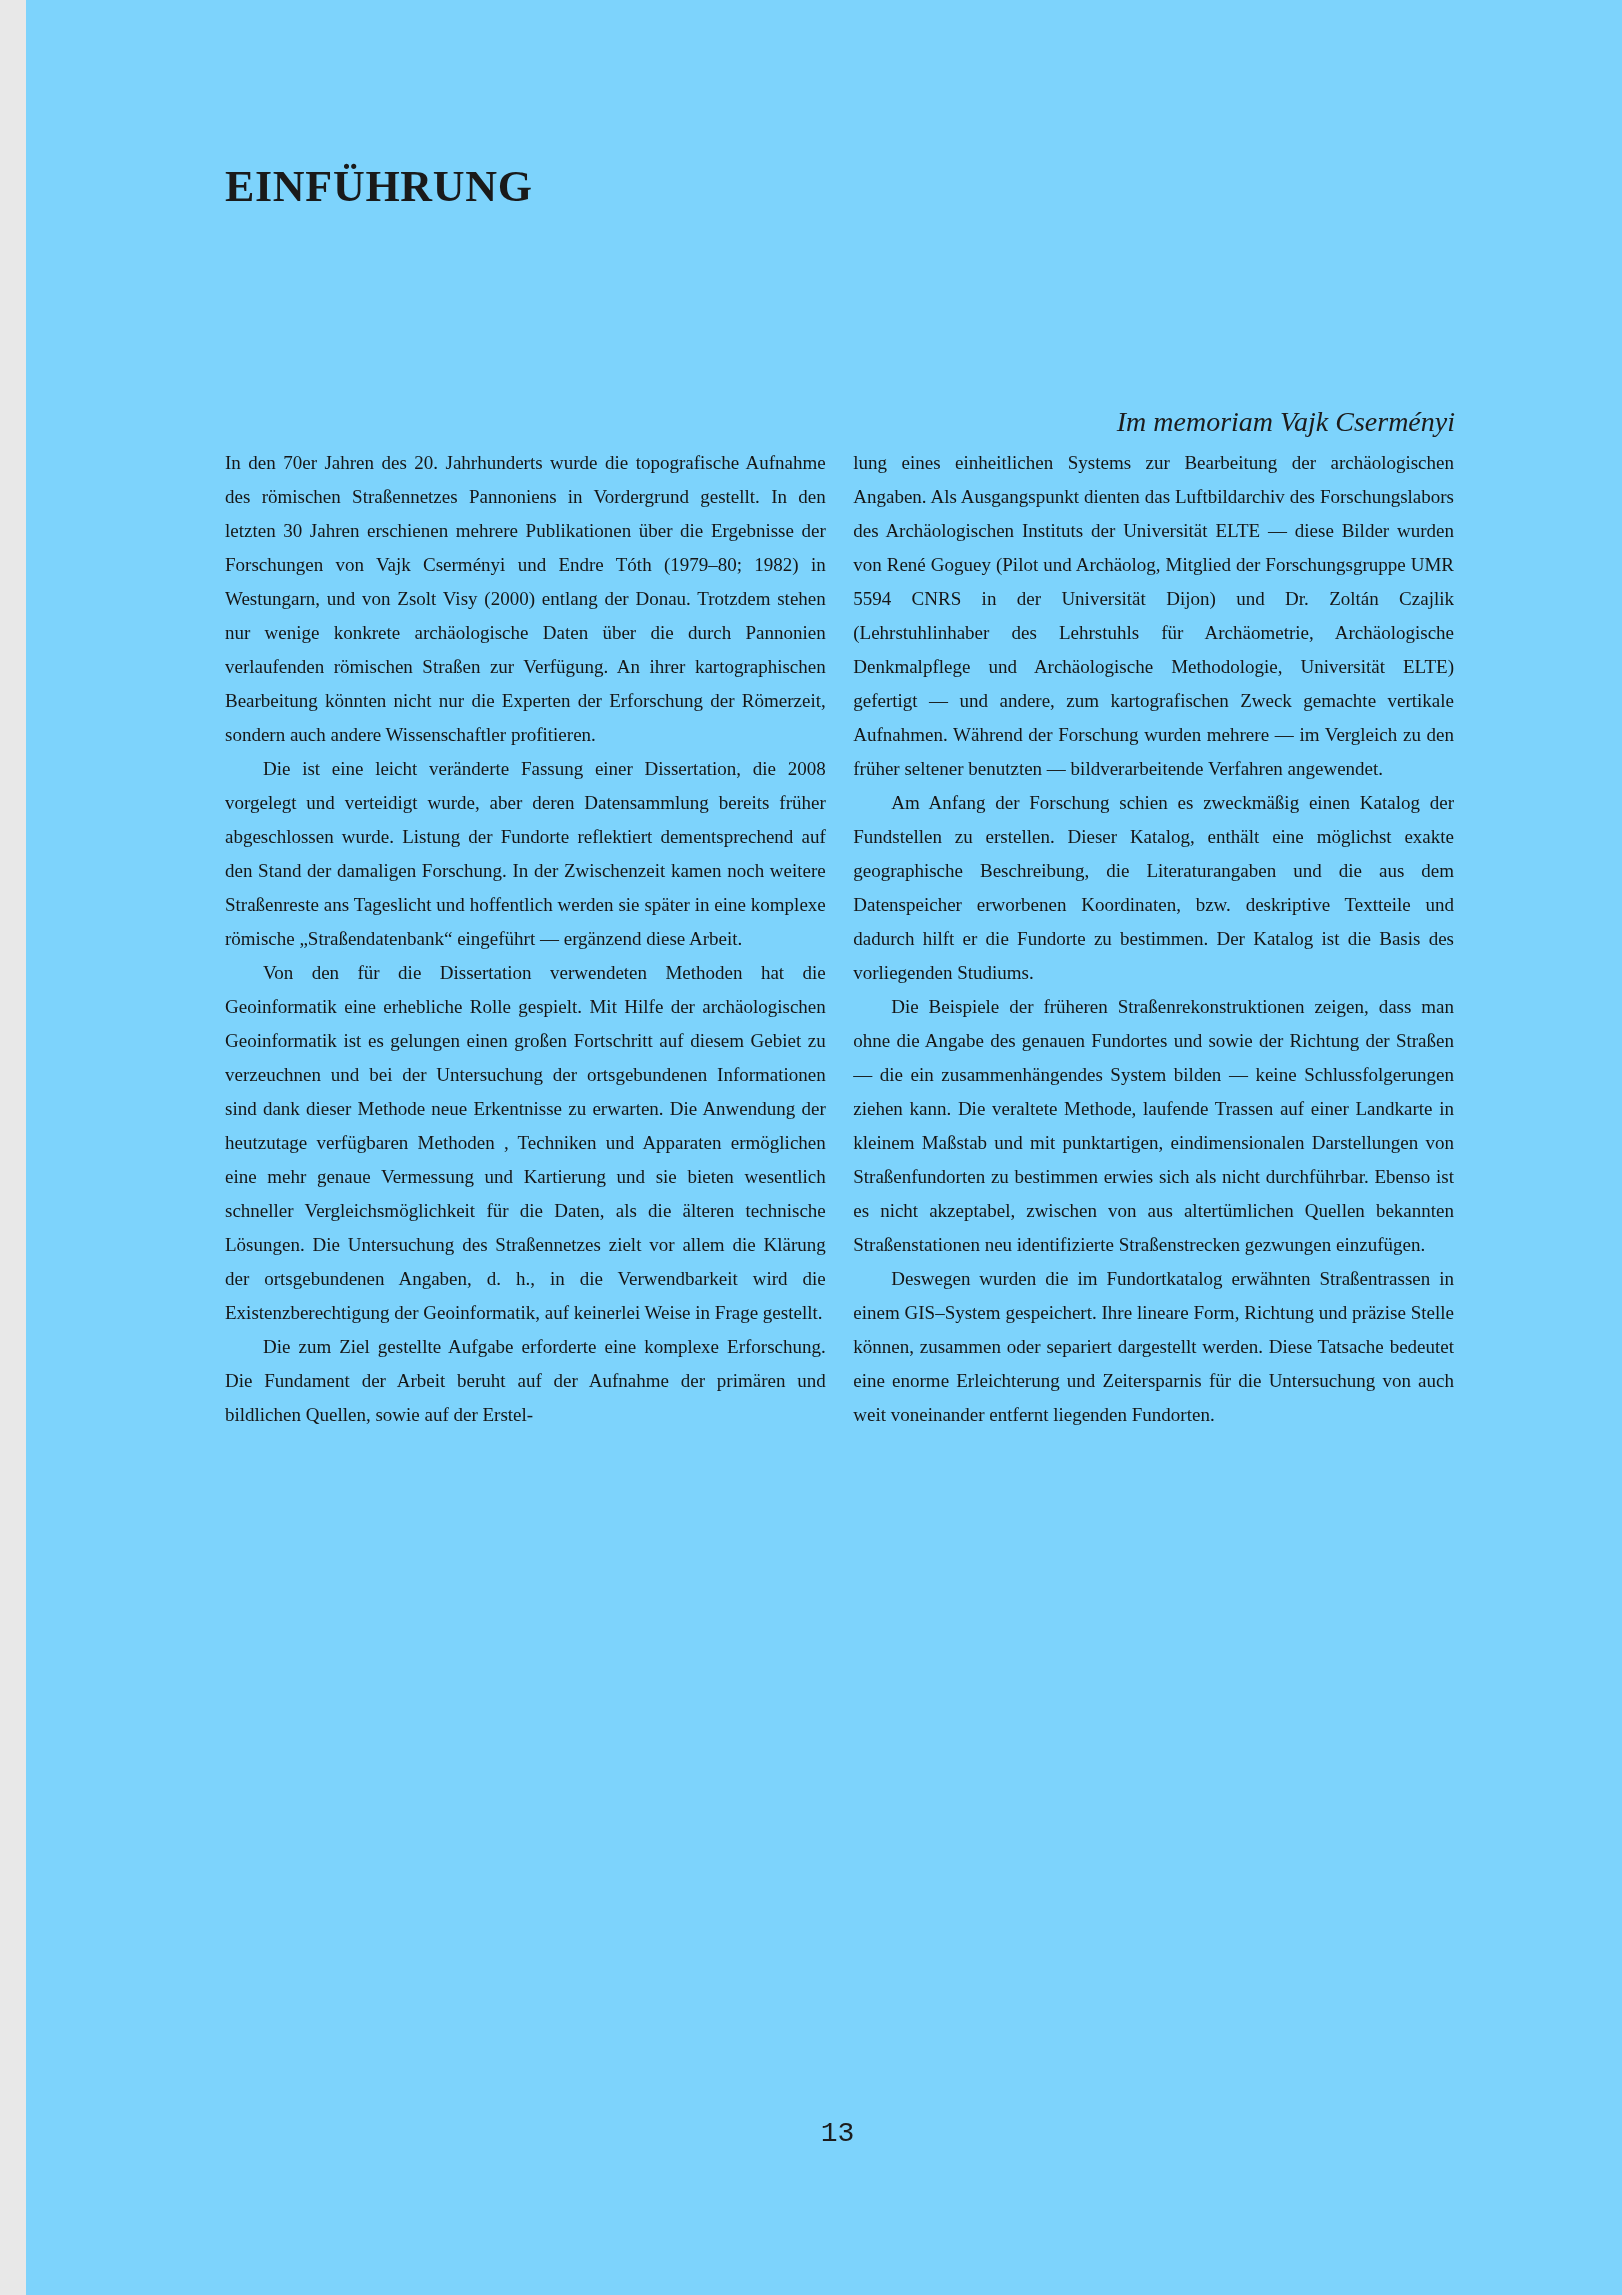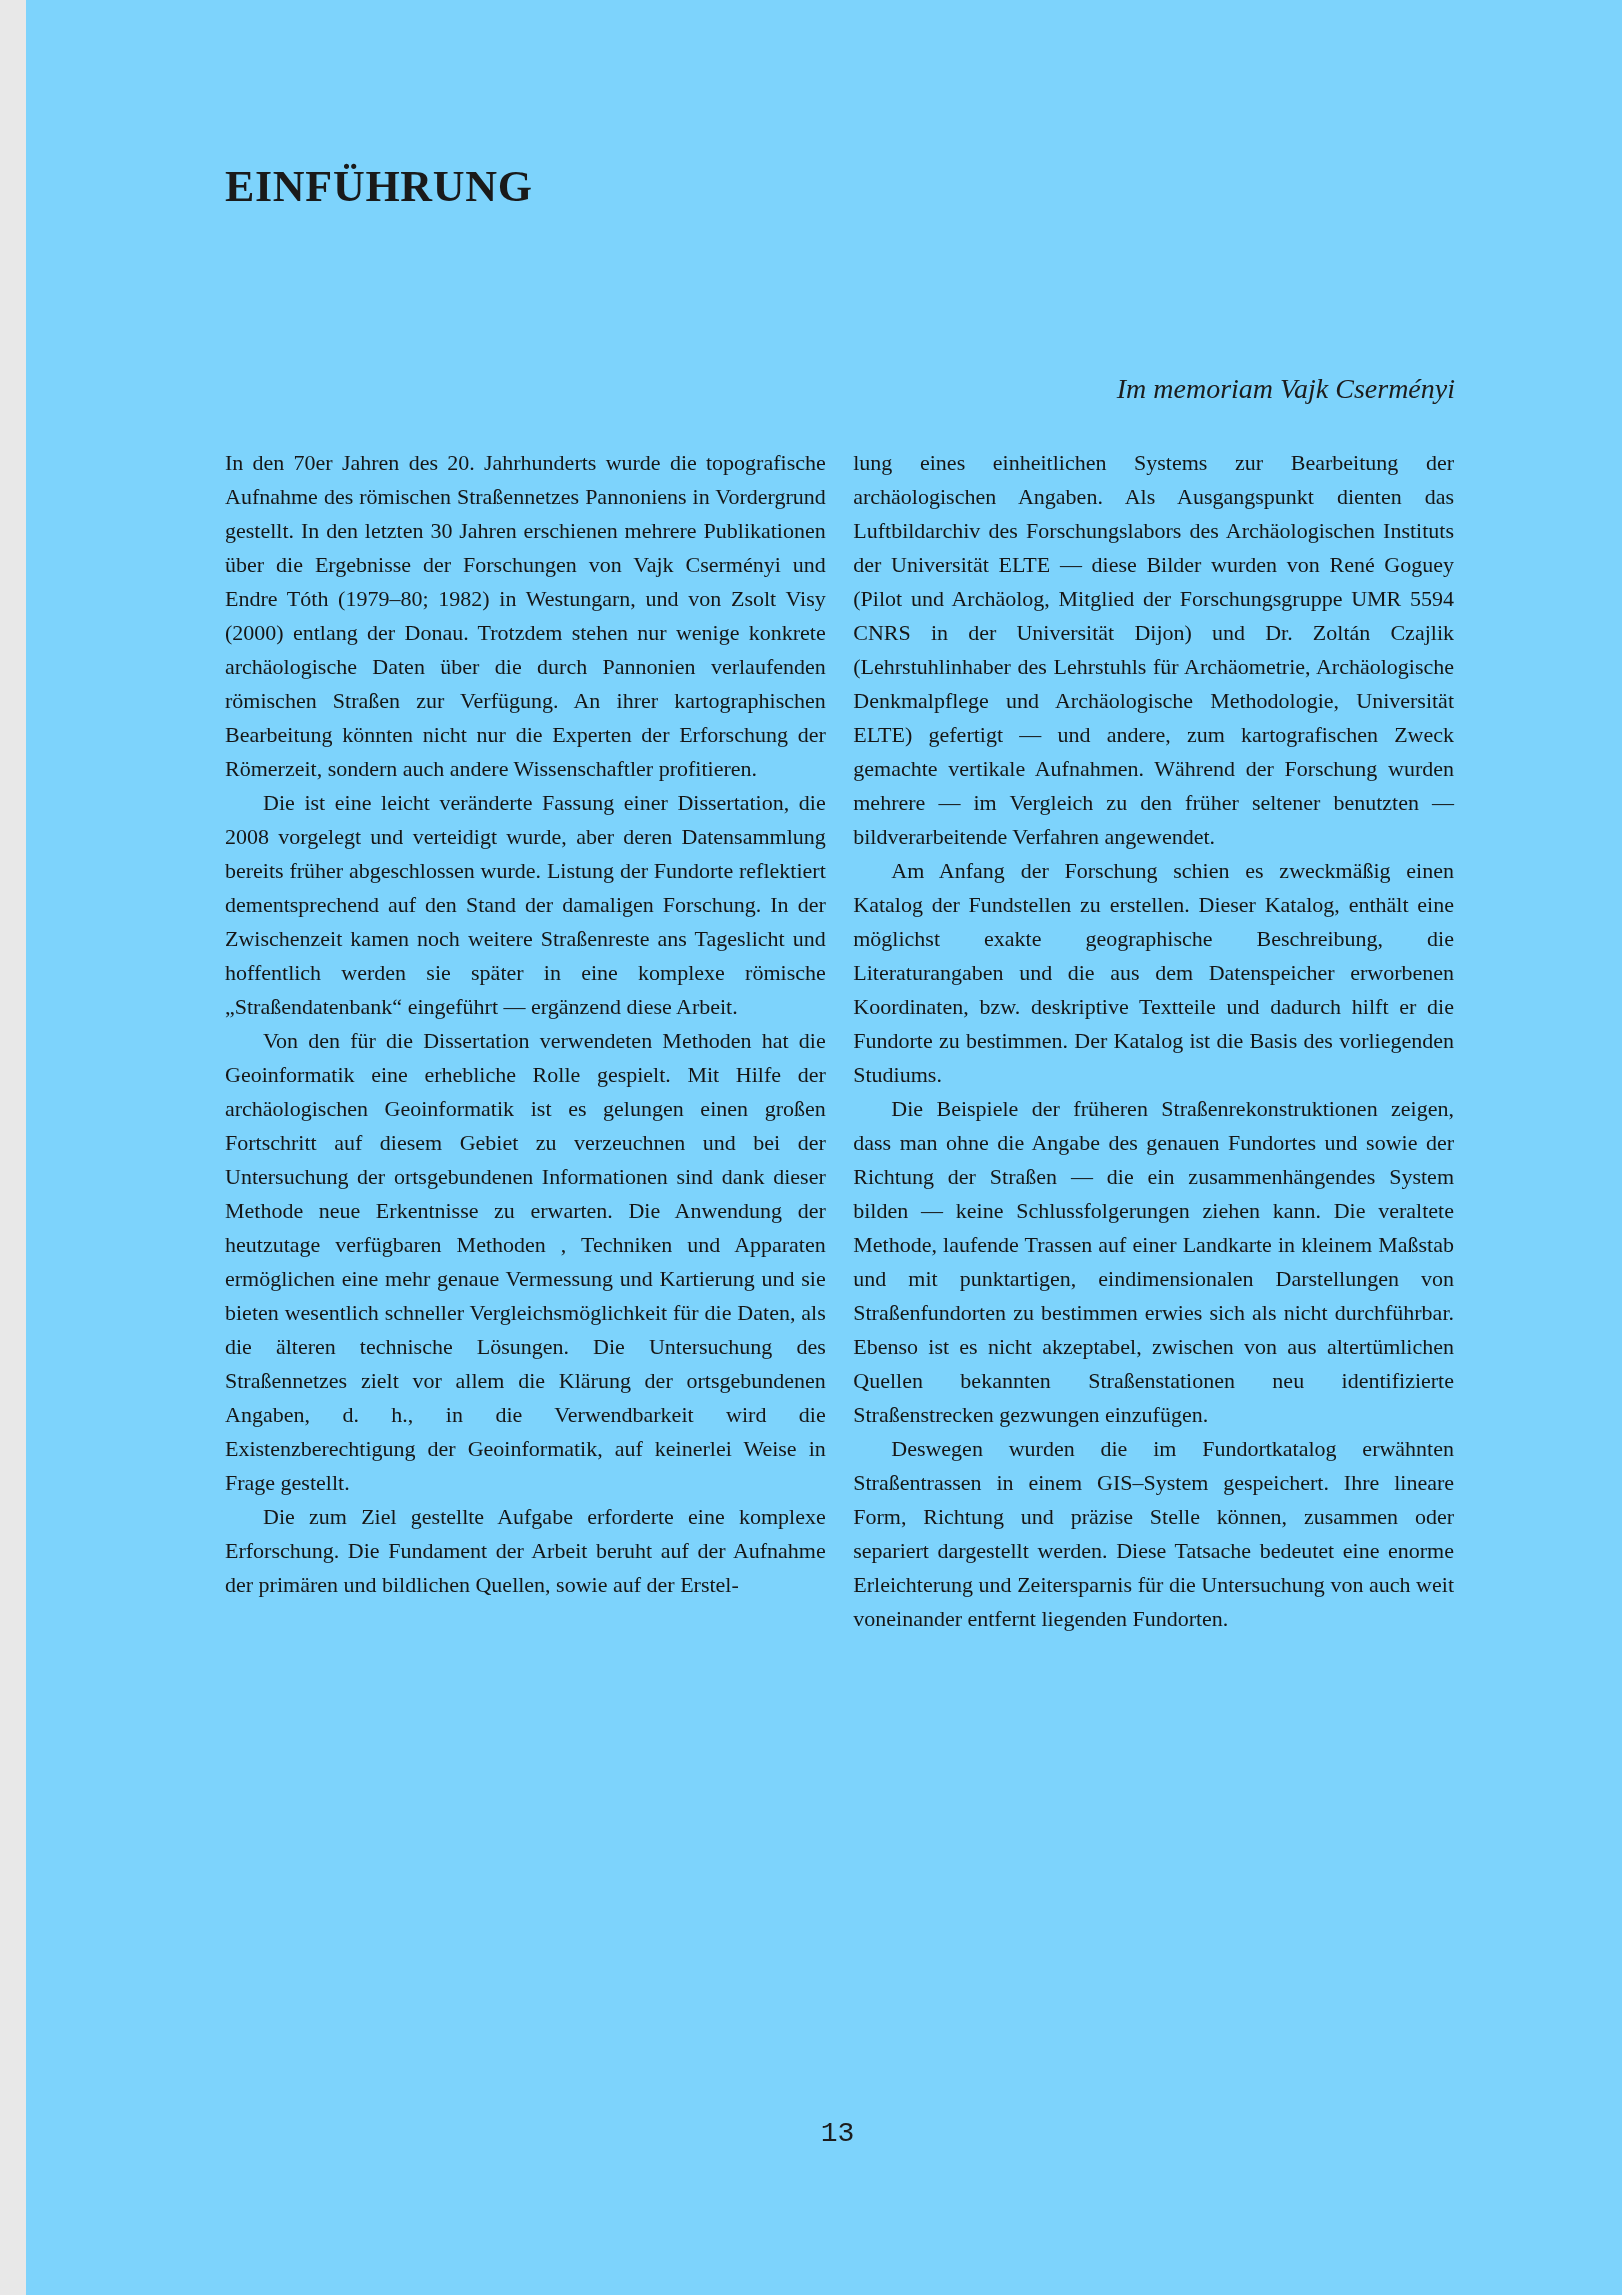--- a/index.html
+++ b/index.html
@@ -25,42 +25,42 @@
     font-size: 44px;
     font-weight: 600;
     letter-spacing: 0.7px;
     line-height: 1.1;
     color: #1a1a1a;
     white-space: nowrap;
   }
   .dedication {
     position: absolute;
     right: 194px;
-    top: 372px;
+    top: 405px;
     font-style: italic;
     font-size: 28px;
     line-height: 1.2;
     color: #1c1c1c;
     text-align: left;
   }
   .columns {
     position: absolute;
     left: 199px;
     top: 446px;
     width: 1229px;
     display: flex;
     gap: 27.5px;
   }
   .column {
     flex: 1 1 0;
     min-width: 0;
   }
   .column p {
     margin: 0;
-    font-size: 22px;
+    font-size: 19px;
     line-height: 34px;
     text-align: justify;
     text-justify: inter-word;
     color: #161616;
   }
   .column p.indent {
     text-indent: 38px;
   }
   .page-number {
     position: absolute;

